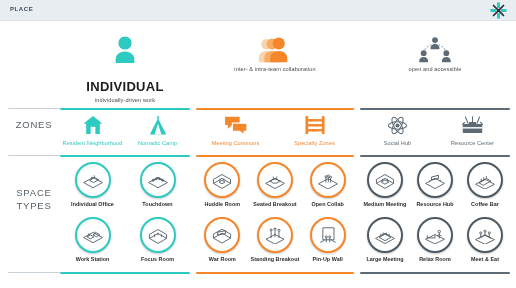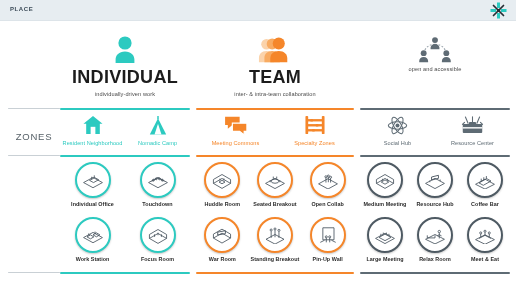--- a/index.html
+++ b/index.html
@@ -33,22 +33,22 @@
   
   .col{position:absolute;top:0;}
   .col-ind{left:60px;width:130px;}
   .col-team{left:196px;width:158px;}
   .col-comm{left:360px;width:150px;}
 
   
   .hdr{position:absolute;top:12px;width:100%;text-align:center;}
   .hdr-icon{height:30px;display:flex;align-items:flex-end;justify-content:center;}
   .hdr-title{
-    font-size:18px;font-weight:bold;letter-spacing:.3px;
-    color:#1c1c1c;margin-top:4px;
+    font-size:13px;font-weight:bold;letter-spacing:.3px;
+    color:#1c1c1c;margin-top:16px;
   }
   .hdr-sub{
     font-size:5.6px;color:#4a4a4a;margin-top:3px;letter-spacing:.1px;
   }
 
   
   .rule{position:absolute;height:2px;border-radius:1px;}
   .rule-teal{background:#2ccac0;}
   .rule-orange{background:#f5862a;}
   .rule-gray{background:#5e6b74;}
@@ -102,21 +102,24 @@
         <line x1="7" y1="7" x2="27" y2="27"></line>
         <line x1="27" y1="7" x2="7" y2="27"></line>
       </g>
       <circle cx="17" cy="17" r="3.2" fill="#262d33"></circle>
     </svg>
   </div>
 </div>
 
 <div class="sheet">
 
-  <div class="axis-label" style="top:97px;margin-top:12px;">ZONES</div>
+  <div class="axis-label" style="top:97px;">ZONES</div>
+  <div class="axis-label" style="top:165px;">
+    <span>SPACE TYPES</span>
+  </div>
 
   <div class="rule rule-lite" style="left:8px;top:87px;width:52px;"></div>
   <div class="rule rule-lite" style="left:8px;top:134px;width:52px;"></div>
   <div class="rule rule-lite" style="left:8px;top:251px;width:52px;"></div>
 
   <div class="col col-ind">
     <div class="hdr">
       <div class="hdr-icon">
         <svg width="26" height="28" viewBox="0 0 26 28">
           <circle cx="13" cy="8" r="6.6" fill="#2ccac0"></circle>
@@ -224,21 +227,20 @@
           <g fill="#f8ab62">
             <circle cx="15" cy="8.6" r="5.8"></circle>
             <path d="M15 16c-5.3 0-8.2 3.2-8.2 7.3V28h16.4v-4.7c0-4.1-2.9-7.3-8.2-7.3z"></path>
           </g>
           <g fill="#f5862a">
             <circle cx="22" cy="8.2" r="6.4"></circle>
             <path d="M22 16c-5.8 0-9 3.5-9 8V28h18v-4c0-4.5-3.2-8-9-8z"></path>
           </g>
         </svg>
       </div>
-      <div class="hdr-title">TEAM</div>
       <div class="hdr-sub">inter- &amp; intra-team collaboration</div>
     </div>
 
     <div class="rule rule-orange" style="left:0;top:87px;width:158px;"></div>
 
     <div class="zones-row" style="top:92px;">
       <div class="zone">
         <div class="zone-ico">
           <svg width="24" height="20" viewBox="0 0 26 22">
             <path d="M1 2h16v9H9l-5 4v-4H1V2z" fill="#f5862a"></path>

